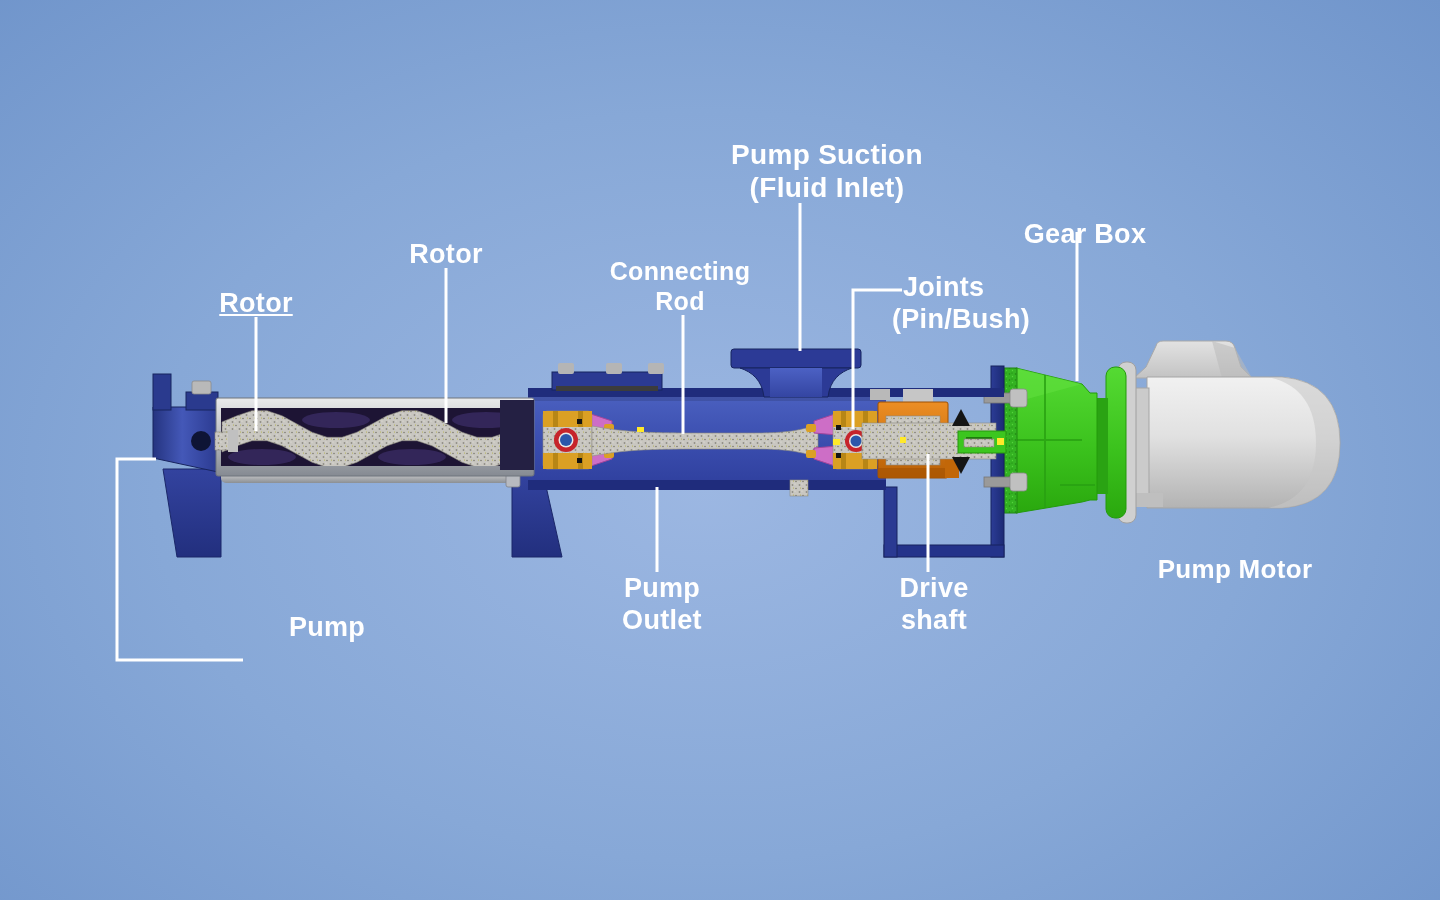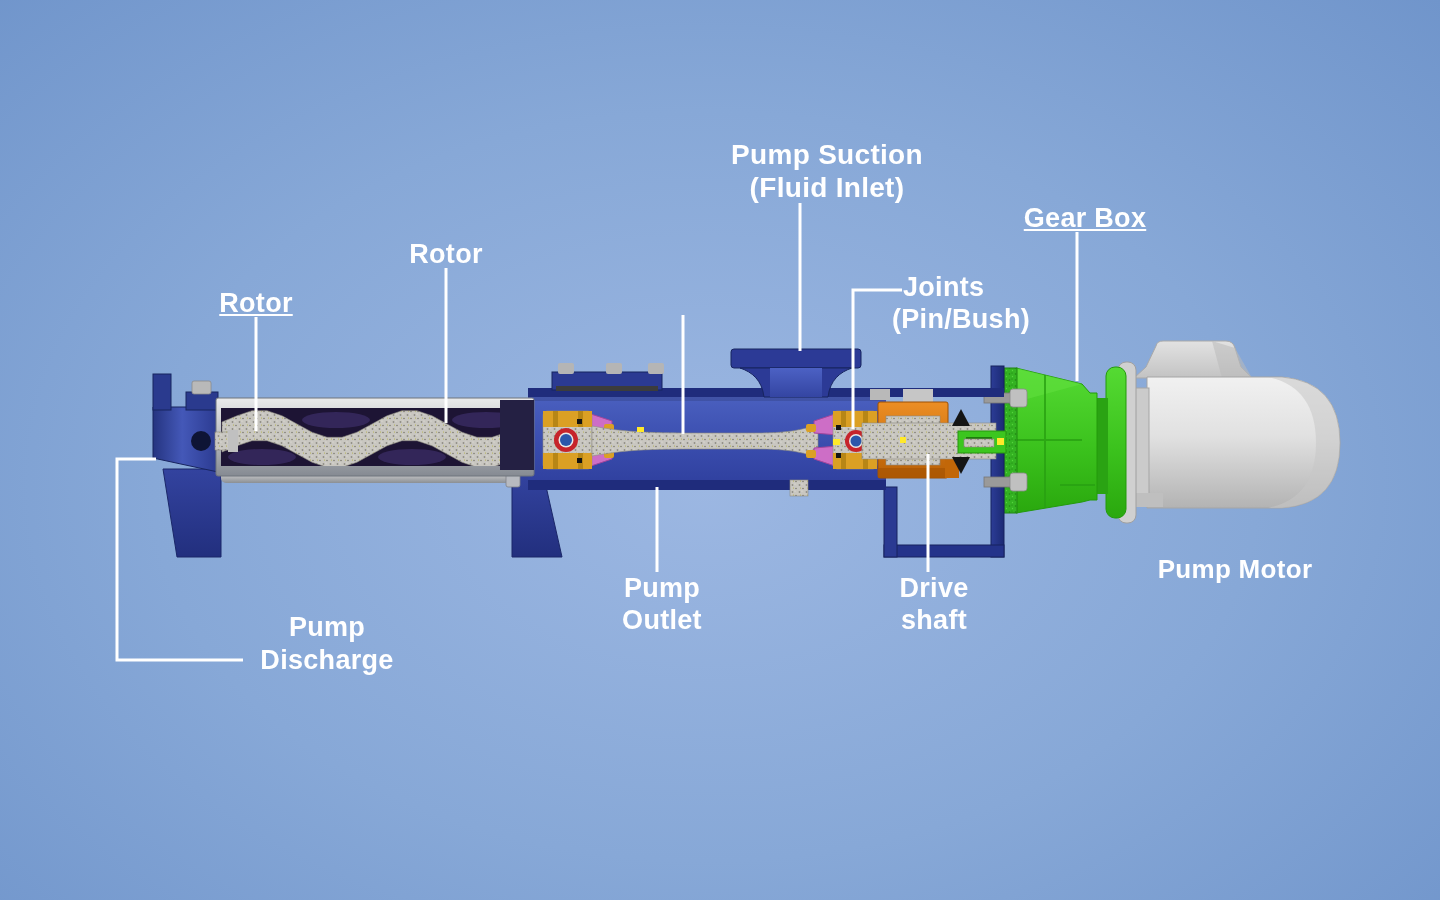--- a/index.html
+++ b/index.html
@@ -276,40 +276,43 @@
     <path class="leader" d="M156,459 H117 V660 H243"></path>
   </g>
 </svg>
 
 <div class="label" id="label-rotor" style="left:256px;top:287px;text-decoration:underline;">
   <span>Rotor</span>
 </div>
 <div class="label" id="label-stator" style="left:446px;top:238px;">
   <span>Rotor</span>
 </div>
+<div class="label" id="label-connecting-rod" style="left:680px;top:256px;">
+  <span>Connecting</span>
+  <span>Rod</span>
+</div>
 <div class="label" id="label-joints" style="left:892px;top:271px;">
   <span>Joints</span>
   <span>(Pin/Bush)</span>
 </div>
 <div class="label" id="label-pump-suction" style="left:827px;top:138px;">
   <span>Pump Suction</span>
   <span>(Fluid Inlet)</span>
 </div>
-<div class="label" id="label-gear-box" style="left:1085px;top:202px;text-decoration:underline;">
+<div class="label" id="label-gear-box" style="left:1085px;top:218px;">
   <span>Gear Box</span>
 </div>
 <div class="label" id="label-pump-motor" style="left:1235px;top:553px;">
   <span>Pump Motor</span>
 </div>
 <div class="label" id="label-drive-shaft" style="left:934px;top:572px;text-align:center;">
   <span>Drive</span>
   <span>shaft</span>
 </div>
 <div class="label" id="label-pump-housing" style="left:662px;top:572px;">
   <span>Pump</span>
   <span>Outlet</span>
 </div>
 <div class="label" id="label-pump-discharge" style="left:327px;top:611px;">
   <span>Pump</span>
-  <span>Discharge</span>
 </div>
 
 </div>
 
 </body></html>

